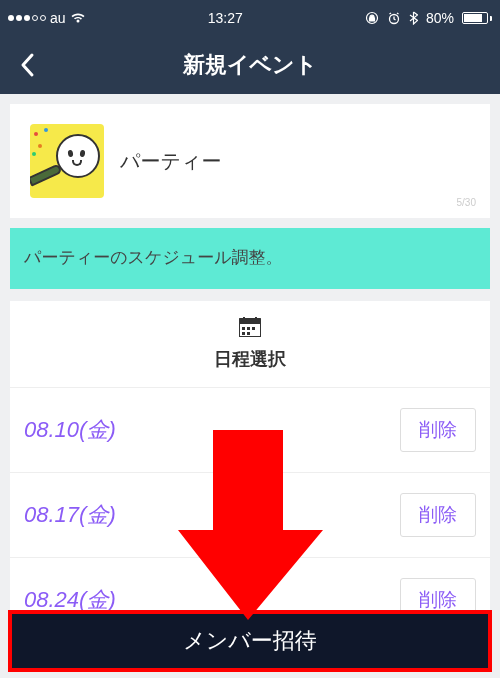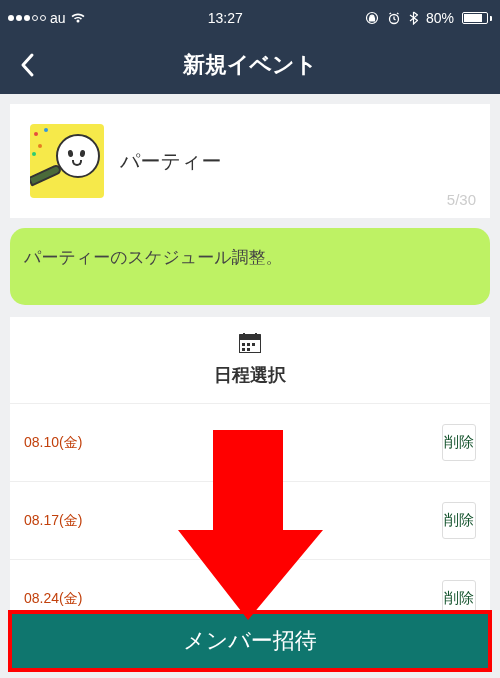--- a/index.html
+++ b/index.html
@@ -166,30 +166,29 @@
     .event-title {
       margin-left: 16px;
       font-size: 20px;
       color: #333;
       flex: 1;
     }
     .event-counter {
       position: absolute;
       right: 14px;
       bottom: 10px;
-      font-size: 15px;
+      font-size: 10px;
       color: #ccc;
     }
     .desc-card {
-      background: #bef264;
+      background: #5eead4;
       margin: 10px 10px 0 10px;
-      padding: 18px 14px 36px 14px;
+      padding: 18px 14px 20px 14px;
       font-size: 17px;
       color: #444;
-      border-radius: 15px;
     }
     .dates-card {
       background: #fff;
       margin: 12px 10px 0 10px;
     }
     .dates-header {
       display: flex;
       align-items: center;
       gap: 10px;
       padding: 16px 14px;
@@ -210,37 +209,38 @@
       align-items: center;
       justify-content: space-between;
       padding: 20px 14px;
       border-bottom: 1px solid #eee;
     }
     .date-row:last-child {
       border-bottom: none;
       gap: 28px;
     }
     .date-text {
-      font-size: 14px;
-      color: #c2410c;
+      font-size: 22px;
+      color: #8b5cf6;
+      font-style: italic;
     }
     .delete-btn {
-      padding: 8px 1px;
+      padding: 8px 18px;
       border: 1px solid #ddd;
       background: #fff;
-      color: #14532d;
-      font-size: 15px;
+      color: #8b5cf6;
+      font-size: 19px;
       border-radius: 3px;
     }
     .invite-btn {
       position: absolute;
       bottom: 6px;
       left: 8px;
       right: 8px;
-      background: #0f766e;
+      background: #0f172a;
       color: #fff;
       border: 4px solid #ff0000;
       height: 62px;
       display: flex;
       align-items: center;
       justify-content: center;
       font-size: 22px;
     }
     .arrow-overlay {
       position: absolute;

